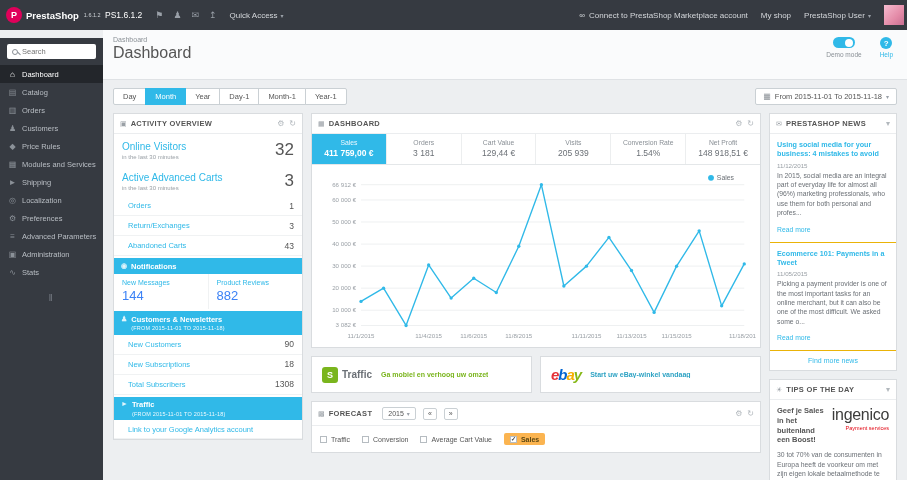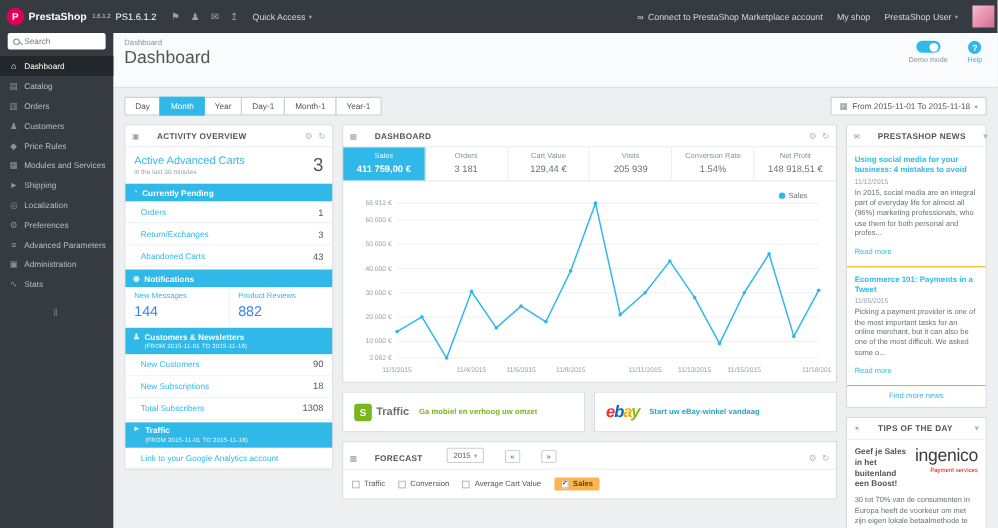--- a/index.html
+++ b/index.html
@@ -16,21 +16,21 @@
   .tb-icon{color:#9aa0a8;margin:0 5px;font-size:9px;cursor:pointer}
   .quick{margin-left:8px;color:#d4d7db;cursor:pointer;display:flex;align-items:center;gap:3px}
   .caret{font-size:6px;color:#9aa0a8}
   .tb-right{margin-left:auto;display:flex;align-items:center;gap:13px;padding-right:3px}
   .connect{display:flex;align-items:center;gap:4px;color:#d4d7db;cursor:pointer}
   .tb-link{color:#d4d7db;cursor:pointer}
   .usermenu{display:flex;align-items:center;gap:3px;color:#d4d7db;cursor:pointer}
   .avatar{width:20px;height:20px;background:linear-gradient(135deg,#f6bcd0 0%,#e48ba8 60%,#c96f92 100%);flex:none;cursor:pointer}
 
   
-  .sidebar{position:absolute;top:24px;left:0;bottom:0;width:103px;background:var(--dark);z-index:10}
+  .sidebar{position:absolute;top:38px;left:0;bottom:0;width:103px;background:var(--dark);z-index:10}
   .search-wrap{padding:6px 7px}
   .search-box{background:#fff;border-radius:2px;display:flex;align-items:center;padding:3px 5px;gap:4px}
   .mag{width:6px;height:6px;border:1.2px solid #8a9097;border-radius:50%;position:relative;flex:none}
   .mag::after{content:"";position:absolute;width:4px;height:1.2px;background:#8a9097;transform:rotate(45deg);right:-3.5px;bottom:-1px}
   .search-input{border:0;outline:0;width:100%;font-size:7.5px;color:#444;font-family:"Liberation Sans",sans-serif}
   .nav-item{display:flex;align-items:center;gap:5px;padding:4.5px 8px;color:#b9bec4;font-size:7.5px;cursor:pointer;white-space:nowrap;overflow:hidden}
   .ni-icon{font-size:8px;width:9px;text-align:center;color:#8b9198;flex:none}
   .nav-item.active{background:#23262b;color:#fff}
   .nav-item.active .ni-icon{color:#fff}
   .collapse-btn{color:#7d838b;text-align:center;margin-top:12px;font-size:9px;letter-spacing:2px;cursor:pointer}
@@ -56,21 +56,21 @@
   .fbtn.active{background:var(--accent);border-color:var(--accent);color:#fff;position:relative;z-index:1}
   .date-btn{margin-left:auto;display:flex;align-items:center;gap:4px;background:#fff;border:1px solid #cad0d4;border-radius:2px;padding:3px 7px;font-size:7.5px;color:#555;cursor:pointer}
   .cal-icon{font-size:8px;color:#8a9096}
 
   .columns{display:flex;gap:8px;padding:0 10px;align-items:flex-start}
   .col-left{width:190px;flex:none}
   .col-mid{flex:1;min-width:0}
   .col-right{width:128px;flex:none}
 
   .panel{background:#fff;border:1px solid #d9dcdf;margin-bottom:8px}
-  .panel-head{display:flex;align-items:flex-end;gap:16px;padding:5px 6px;border-bottom:1px solid #ebedef}
+  .panel-head{display:flex;align-items:center;gap:4px;padding:5px 6px;border-bottom:1px solid #ebedef}
   .ph-icon{font-size:7px;color:#9aa0a6}
   .ph-title{font-size:7.5px;font-weight:bold;color:#555;letter-spacing:.3px;white-space:nowrap}
   .ph-tools{margin-left:auto;display:flex;gap:5px;color:#b2b8bd;font-size:8px}
   .ph-tools span{cursor:pointer}
 
   
   .metric{display:flex;justify-content:space-between;padding:7px 8px 5px}
   .metric-link{font-size:10px;color:var(--accent);cursor:pointer}
   .metric-sub{font-size:6px;color:#9aa0a6;margin-top:2px}
   .metric-value{font-size:17px;color:#555;font-weight:300;line-height:1}
@@ -267,33 +267,36 @@
         <div class="panel">
           <div class="panel-head">
             <span class="ph-icon">▣</span>
             <span class="ph-title">ACTIVITY OVERVIEW</span>
             <span class="ph-tools">
               <span>⚙</span>
               <span>↻</span>
             </span>
           </div>
 
+          <div class="metric">
+            <div>
+              <div class="metric-link">Online Visitors</div>
+              <div class="metric-sub">in the last 30 minutes</div>
+            </div>
+            <div class="metric-value">32</div>
+          </div>
 
           <div class="metric">
             <div>
               <div class="metric-link">Active Advanced Carts</div>
               <div class="metric-sub">in the last 30 minutes</div>
             </div>
             <div class="metric-value">3</div>
           </div>
 
-          <div class="section-bar">
-            <span class="sb-icon">◔</span>
-            <span>Currently Pending</span>
-          </div>
           <div class="srow">
             <span class="srow-label">Orders</span>
             <span class="srow-val">1</span>
           </div>
           <div class="srow">
             <span class="srow-label">Return/Exchanges</span>
             <span class="srow-val">3</span>
           </div>
           <div class="srow">
             <span class="srow-label">Abandoned Carts</span>

